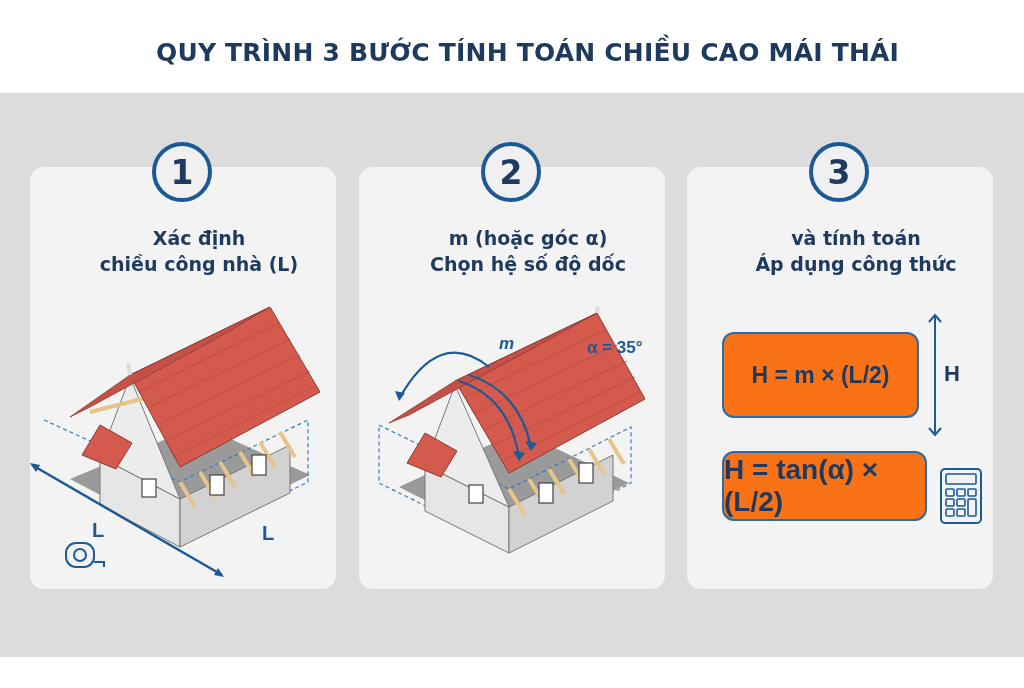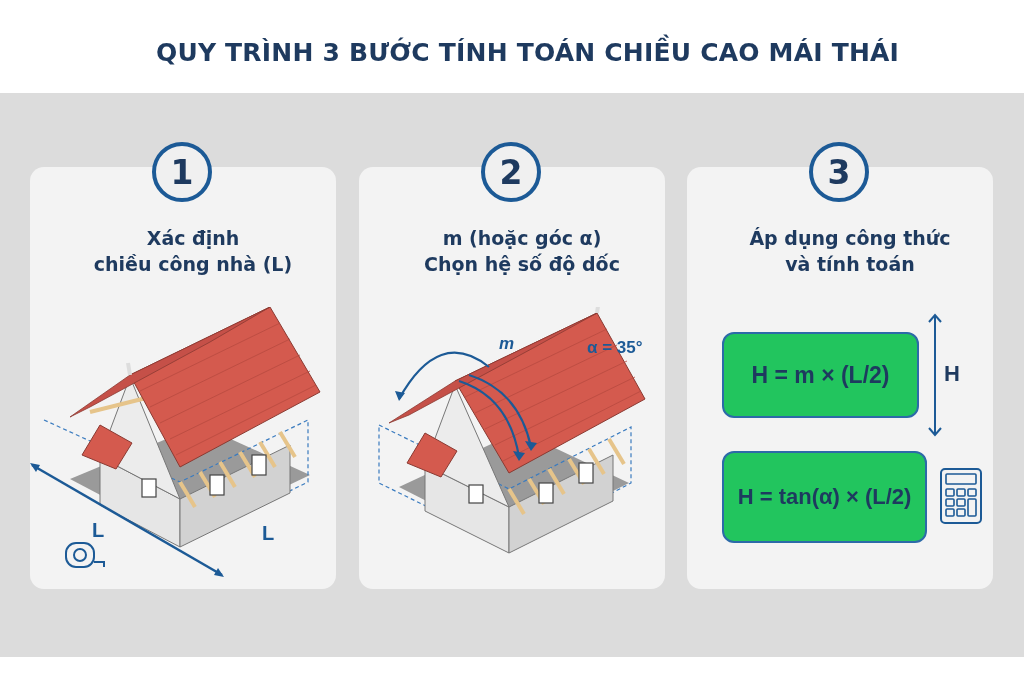--- a/index.html
+++ b/index.html
@@ -17,27 +17,27 @@
     position: absolute; top: 167px; width: 306px; height: 422px;
     background: #f3f3f3; border-radius: 14px;
   }
   .badge {
     position: absolute; top: 142px; width: 60px; height: 60px; border-radius: 50%;
     border: 4px solid #1c5a96; background: #f0f0f0;
     display: flex; align-items: center; justify-content: center;
     font-size: 33px; font-weight: bold; color: #1e3a5f;
   }
   .card-title {
-    position: absolute; left: 10px; width: 100%; top: 58px; text-align: center;
+    position: absolute; left: 16px; width: 100%; top: 58px; text-align: center;
     font-size: 19px; font-weight: bold; color: #1e3a5f; line-height: 26px;
   }
   .illus { position: absolute; left: 0; top: 140px; }
   .formula {
     position: absolute; border: 2px solid #2c6aa8; border-radius: 12px;
-    background: #22c55e; display: flex; align-items: center; justify-content: center;
+    background: #f97316; display: flex; align-items: center; justify-content: center;
     font-family: "Liberation Sans", sans-serif; font-weight: bold; color: #1e3a5f;
     font-size: 23px;
   }
   .h-label { position: absolute; font-family: "Liberation Sans", sans-serif; font-weight: bold; color: #1e3a5f; font-size: 22px; }
 </style>
 </head>
 <body>
 
 <div class="title">QUY TRÌNH 3 BƯỚC TÍNH TOÁN CHIỀU CAO MÁI THÁI</div>
 
@@ -153,36 +153,36 @@
     <text x="140" y="42" font-family="Liberation Sans, sans-serif" font-style="italic" font-weight="bold" font-size="17" fill="#1c5a96">m</text>
     <text x="228" y="46" font-family="Liberation Sans, sans-serif" font-weight="bold" font-size="17" fill="#1c5a96">α = 35°</text>
   </svg>
 </div>
 <div class="badge" style="left:481px;">
   <span>2</span>
 </div>
 
 <div class="card" style="left:687px;">
   <div class="card-title">
+    <div>và tính toán</div>
     <div>Áp dụng công thức</div>
-    <div>và tính toán</div>
   </div>
 
   <div class="formula" style="left:35px; top:165px; width:197px; height:86px;">
     <span>H = m × (L/2)</span>
   </div>
 
   <svg style="position:absolute; left:238px; top:145px;" width="20" height="126" viewBox="0 0 20 126">
     <line x1="10" y1="4" x2="10" y2="122" stroke="#1c5a96" stroke-width="2"></line>
     <polyline points="4,10 10,3 16,10" fill="none" stroke="#1c5a96" stroke-width="2"></polyline>
     <polyline points="4,116 10,123 16,116" fill="none" stroke="#1c5a96" stroke-width="2"></polyline>
   </svg>
   <div class="h-label" style="left:257px; top:194px;">H</div>
 
-  <div class="formula" style="left:35px; top:284px; width:205px; height:92px; font-size:22px;">
+  <div class="formula" style="left:35px; top:284px; width:205px; height:70px; font-size:28px;">
     <span>H = tan(α) × (L/2)</span>
   </div>
 
   <svg style="position:absolute; left:252px; top:300px;" width="44" height="58" viewBox="0 0 44 58">
     <rect x="2" y="2" width="40" height="54" rx="4" fill="none" stroke="#1c5a96" stroke-width="2"></rect>
     <rect x="7" y="7" width="30" height="10" rx="1" fill="none" stroke="#1c5a96" stroke-width="1.6"></rect>
     <g fill="none" stroke="#1c5a96" stroke-width="1.6">
       <rect x="7" y="22" width="8" height="7" rx="1"></rect>
       <rect x="18" y="22" width="8" height="7" rx="1"></rect>
       <rect x="29" y="22" width="8" height="7" rx="1"></rect>

